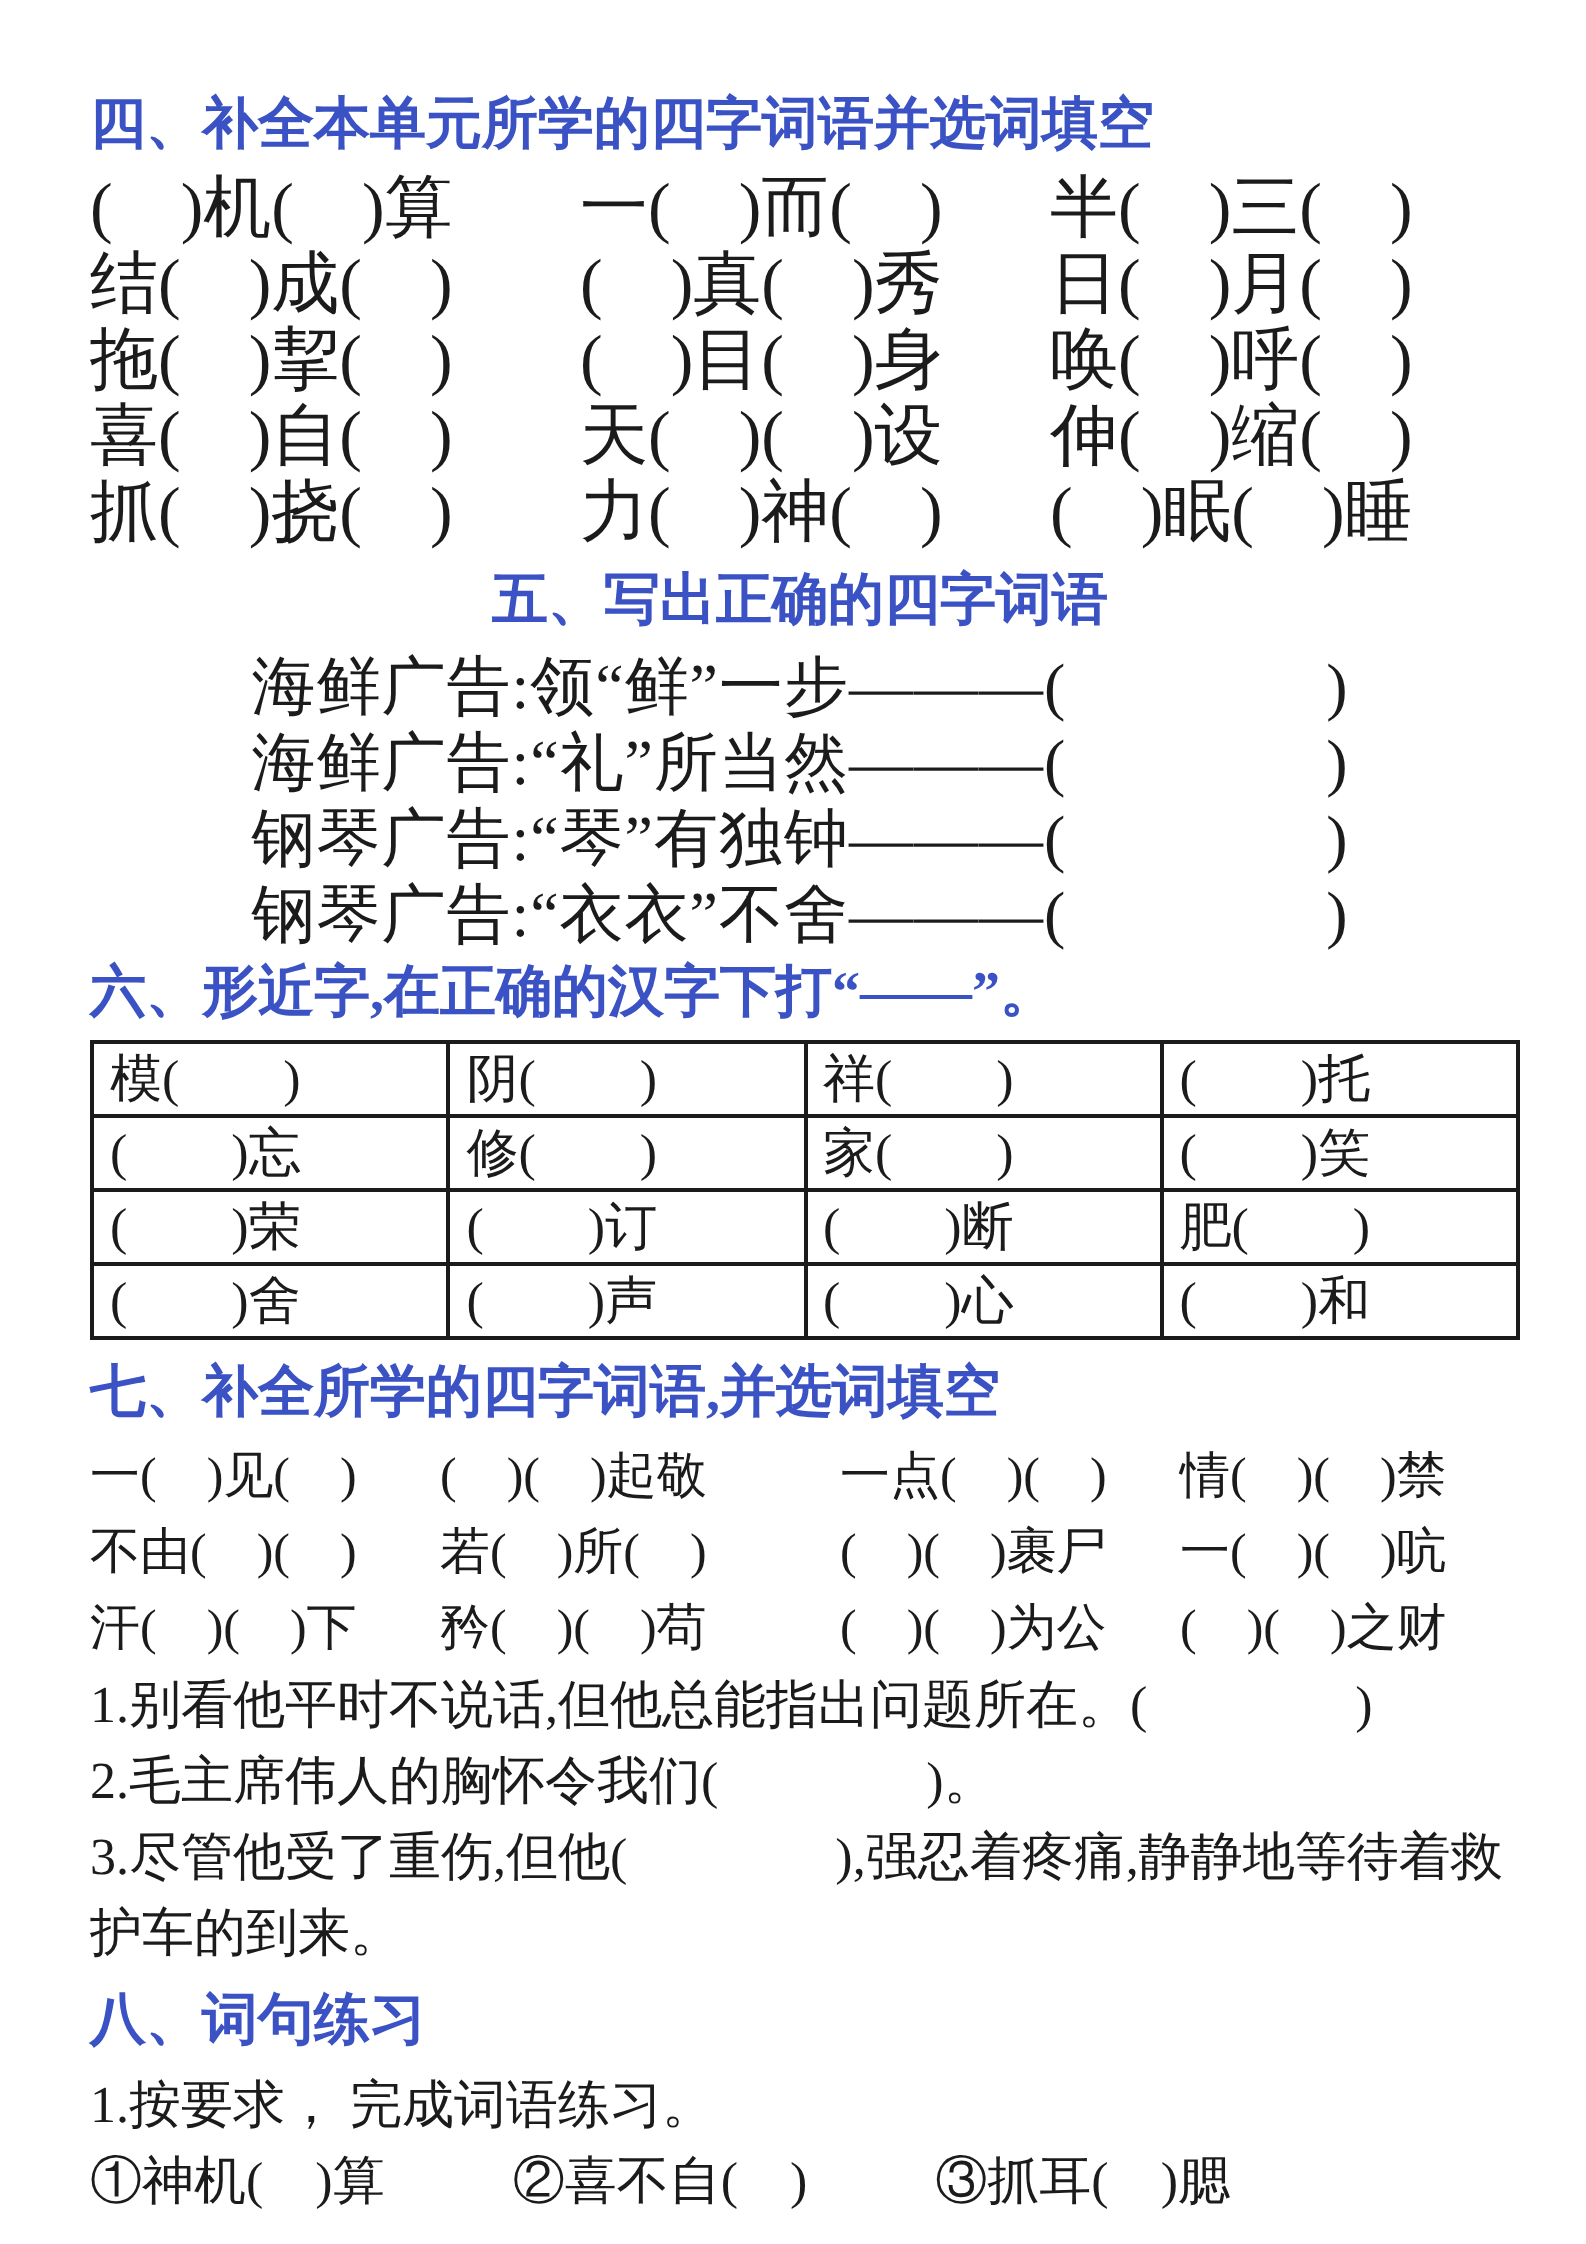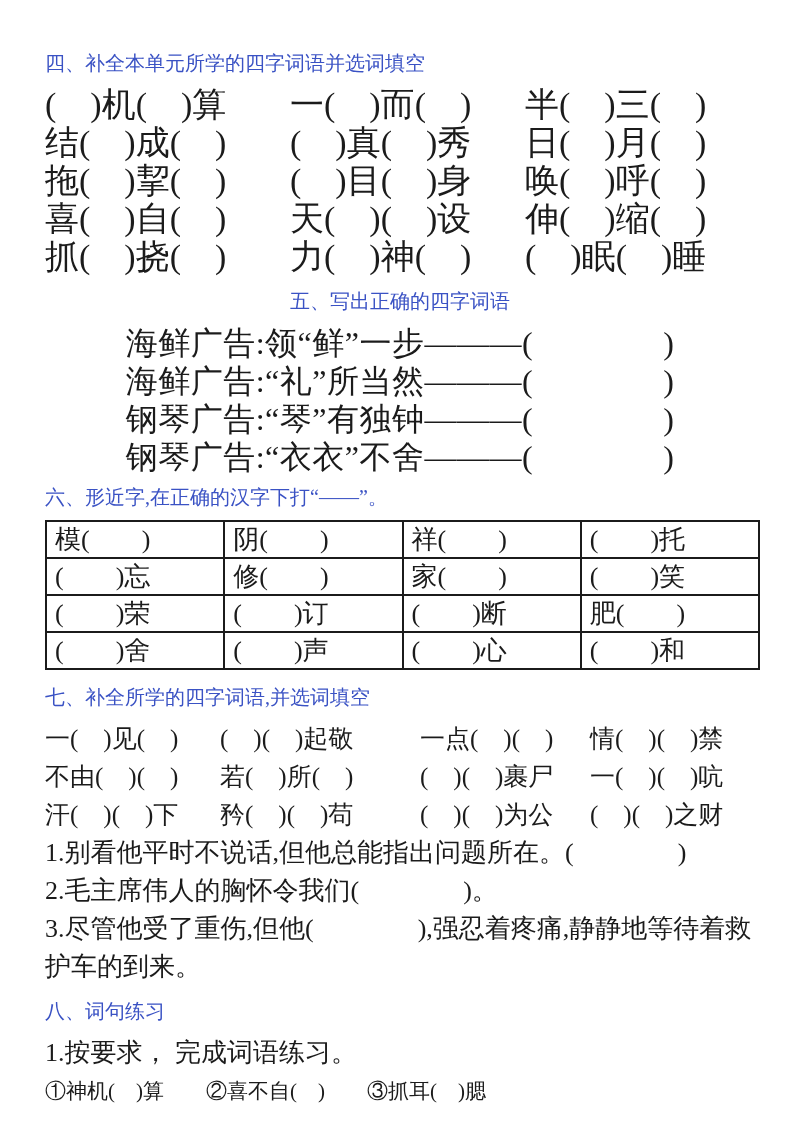--- a/index.html
+++ b/index.html
@@ -6,21 +6,21 @@
   html,body { background:#ffffff; }
   body {
     width:793px; height:1122px;
     font-family:"Liberation Serif","DejaVu Serif",serif;
     color:#1b1b1b;
     overflow:hidden;
   }
   .page { padding:46px 38px 0 45px; width:793px; }
   .sec-title {
     color:var(--accent,#3a52c4);
-    font-size:20px; font-weight:400;
+    font-size:28px; font-weight:700;
     line-height:34px;
     margin-bottom:6px;
   }
   .sec { margin-bottom:8px; }
   
   .grid3 {
     display:grid;
     grid-template-columns:245px 235px 1fr;
     font-size:34px; line-height:38px;
   }
@@ -42,21 +42,21 @@
   }
   
   .grid4 {
     display:grid;
     grid-template-columns:175px 200px 170px 1fr;
     font-size:25px; line-height:38px;
     white-space:nowrap;
     font-family:Liberation Serif, serif;
   }
   .sentence { font-size:26px; line-height:38px; }
-  .items-line { display:flex; gap:42px; font-size:21px; line-height:38px; }
+  .items-line { display:flex; gap:64px; font-size:26px; line-height:38px; }
 </style>
 </head>
 <body>
 
 <div class="page">
 
   <div class="sec">
     <div class="sec-title">四、补全本单元所学的四字词语并选词填空</div>
     <div class="grid3">
       <span>(　)机(　)算</span>

